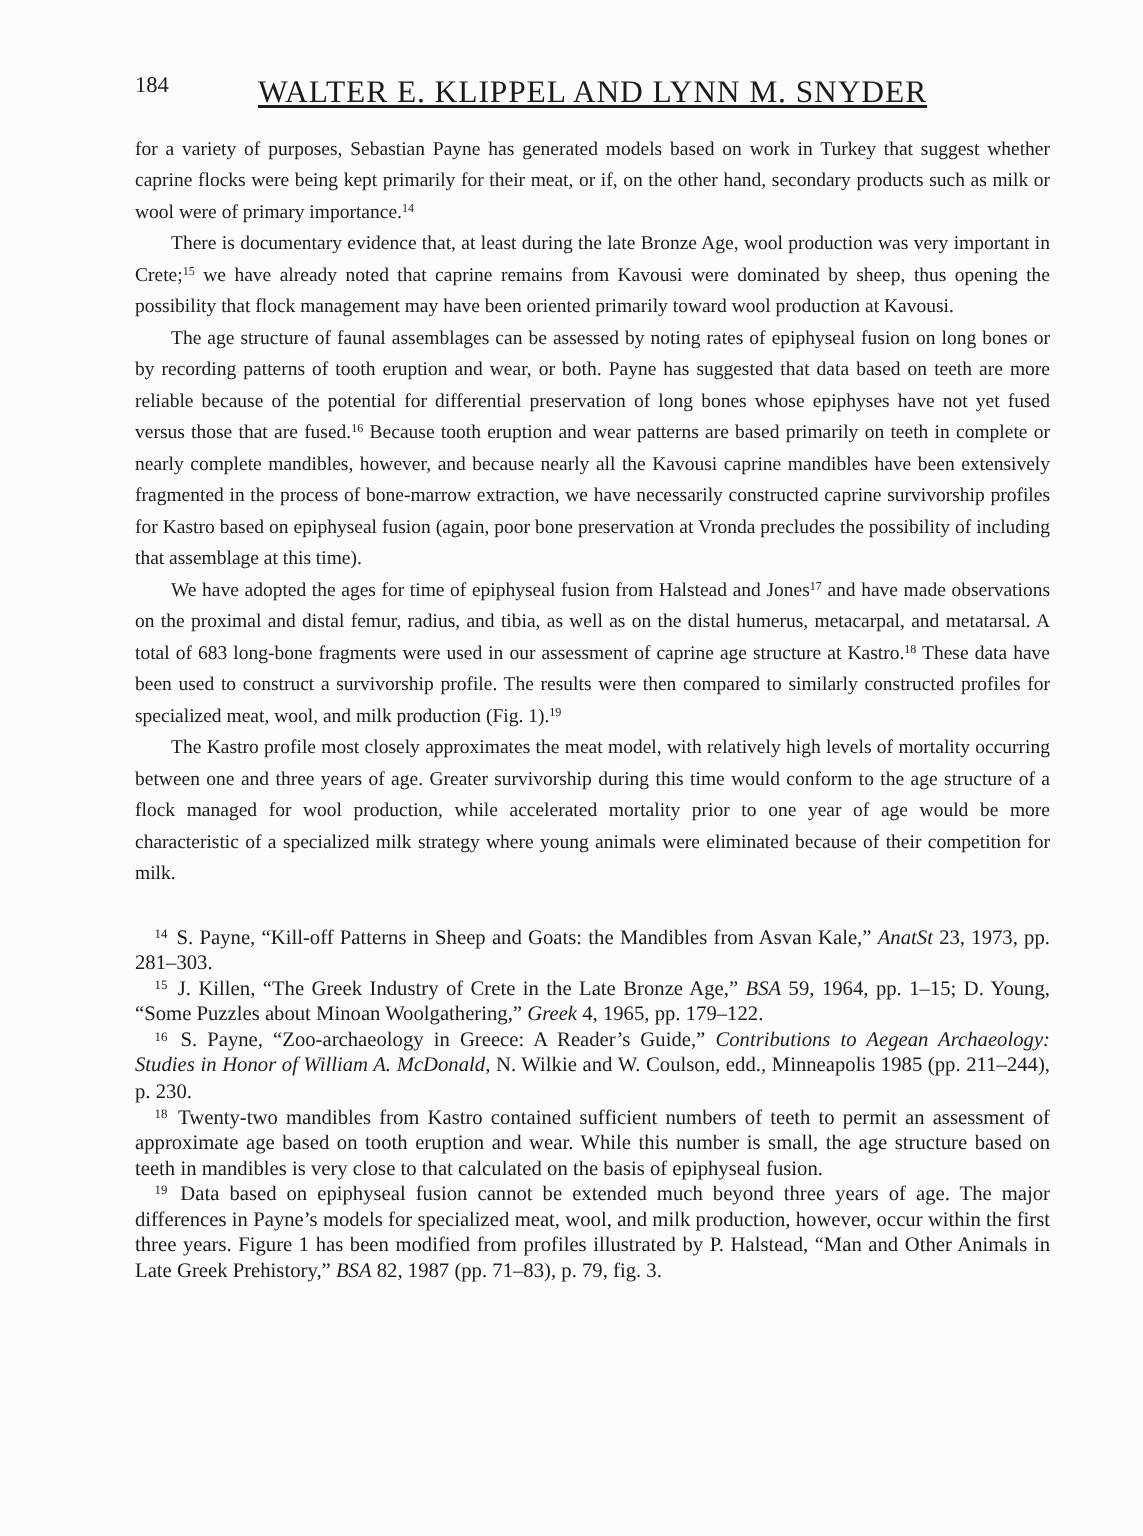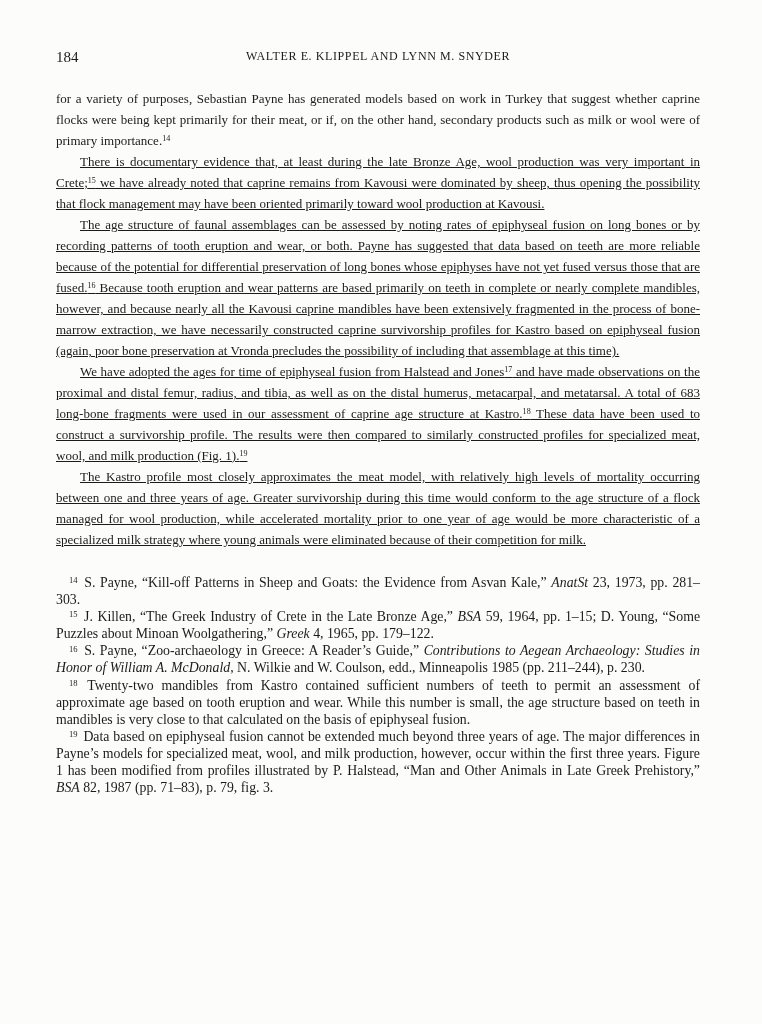--- a/index.html
+++ b/index.html
@@ -6,51 +6,52 @@
   body { background: #e9e9e7; }
   .page {
     position: relative;
     width: 762px;
     height: 1024px;
     margin: 0 auto;
     background: #fcfcfa;
     color: #1b1b1b;
     font-family: "Liberation Serif", "DejaVu Serif", serif;
     box-sizing: border-box;
-    padding: 49px 62px 0 56px;
+    padding: 49px 62px 0 90px;
     overflow: hidden;
   }
   .page-header {
     position: relative;
     height: 18px;
     margin-bottom: 21px;
   }
   .page-number {
     position: absolute;
     left: 0;
     top: 0;
     font-size: 15px;
   }
   .running-head {
     text-align: center;
-    font-size: 12px;
+    font-size: 21px;
     letter-spacing: 0.6px;
     white-space: nowrap;
+    text-decoration: underline;
   }
   .body-text {
     font-size: 13px;
     line-height: 21px;
     text-align: justify;
     text-justify: inter-word;
   }
   .body-text p {
     margin: 0;
     padding: 0;
   }
-  .body-text p.indent { text-indent: 24px; text-decoration: underline; }
+  .body-text p.indent { text-indent: 24px; }
   .footnotes {
     margin-top: 24px;
     font-size: 13.8px;
     line-height: 17.1px;
     text-align: justify;
     text-justify: inter-word;
   }
   .footnotes p {
     margin: 0;
     padding: 0;
@@ -75,19 +76,19 @@
     <div class="running-head">WALTER E. KLIPPEL AND LYNN M. SNYDER</div>
   </div>
   <div class="body-text" id="body-text">
       <p><span>for a variety of purposes, Sebastian Payne has generated models based on work in Turkey that suggest whether caprine flocks were being kept primarily for their meat, or if, on the other hand, secondary products such as milk or wool were of primary importance.</span><sup class="fn-ref">14</sup></p>
       <p class="indent"><span>There is documentary evidence that, at least during the late Bronze Age, wool production was very important in Crete;</span><sup class="fn-ref">15</sup><span> we have already noted that caprine remains from Kavousi were dominated by sheep, thus opening the possibility that flock management may have been oriented primarily toward wool production at Kavousi.</span></p>
       <p class="indent"><span>The age structure of faunal assemblages can be assessed by noting rates of epiphyseal fusion on long bones or by recording patterns of tooth eruption and wear, or both. Payne has suggested that data based on teeth are more reliable because of the potential for differential preservation of long bones whose epiphyses have not yet fused versus those that are fused.</span><sup class="fn-ref">16</sup><span> Because tooth eruption and wear patterns are based primarily on teeth in complete or nearly complete mandibles, however, and because nearly all the Kavousi caprine mandibles have been extensively fragmented in the process of bone-marrow extraction, we have necessarily constructed caprine survivorship profiles for Kastro based on epiphyseal fusion (again, poor bone preservation at Vronda precludes the possibility of including that assemblage at this time).</span></p>
       <p class="indent"><span>We have adopted the ages for time of epiphyseal fusion from Halstead and Jones</span><sup class="fn-ref">17</sup><span> and have made observations on the proximal and distal femur, radius, and tibia, as well as on the distal humerus, metacarpal, and metatarsal. A total of 683 long-bone fragments were used in our assessment of caprine age structure at Kastro.</span><sup class="fn-ref">18</sup><span> These data have been used to construct a survivorship profile. The results were then compared to similarly constructed profiles for specialized meat, wool, and milk production (Fig. 1).</span><sup class="fn-ref">19</sup></p>
       <p class="indent"><span>The Kastro profile most closely approximates the meat model, with relatively high levels of mortality occurring between one and three years of age. Greater survivorship during this time would conform to the age structure of a flock managed for wool production, while accelerated mortality prior to one year of age would be more characteristic of a specialized milk strategy where young animals were eliminated because of their competition for milk.</span></p>
     </div>
   <div class="footnotes" id="footnotes">
-      <p><sup class="fn-num">14</sup> <span>S. Payne, “Kill-off Patterns in Sheep and Goats: the Evidence from Asvan Kale,” </span><i>AnatSt</i><span> 23, 1973, pp. 281–303.</span></p>
+      <p><sup class="fn-num">14</sup> <span>S. Payne, “Kill-off Patterns in Sheep and Goats: the Mandibles from Asvan Kale,” </span><i>AnatSt</i><span> 23, 1973, pp. 281–303.</span></p>
       <p><sup class="fn-num">15</sup> <span>J. Killen, “The Greek Industry of Crete in the Late Bronze Age,” </span><i>BSA</i><span> 59, 1964, pp. 1–15; D. Young, “Some Puzzles about Minoan Woolgathering,” </span><i>Greek</i><span> 4, 1965, pp. 179–122.</span></p>
       <p><sup class="fn-num">16</sup> <span>S. Payne, “Zoo-archaeology in Greece: A Reader’s Guide,” </span><i>Contributions to Aegean Archaeology: Studies in Honor of William A. McDonald</i><span>, N. Wilkie and W. Coulson, edd., Minneapolis 1985 (pp. 211–244), p. 230.</span></p>
       <p><sup class="fn-num">18</sup> <span>Twenty-two mandibles from Kastro contained sufficient numbers of teeth to permit an assessment of approximate age based on tooth eruption and wear. While this number is small, the age structure based on teeth in mandibles is very close to that calculated on the basis of epiphyseal fusion.</span></p>
       <p><sup class="fn-num">19</sup> <span>Data based on epiphyseal fusion cannot be extended much beyond three years of age. The major differences in Payne’s models for specialized meat, wool, and milk production, however, occur within the first three years. Figure 1 has been modified from profiles illustrated by P. Halstead, “Man and Other Animals in Late Greek Prehistory,” </span><i>BSA</i><span> 82, 1987 (pp. 71–83), p. 79, fig. 3.</span></p>
     </div>
 </div>
 
 </body></html>

